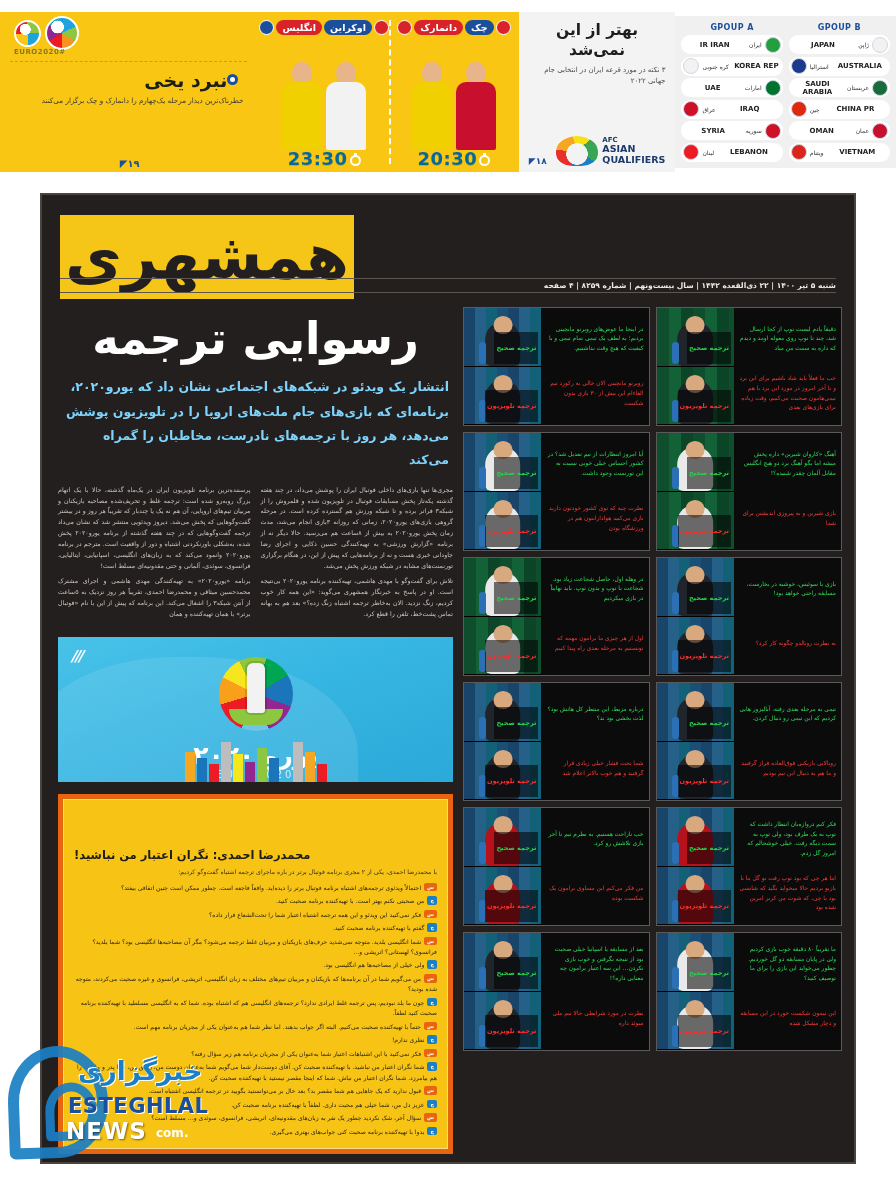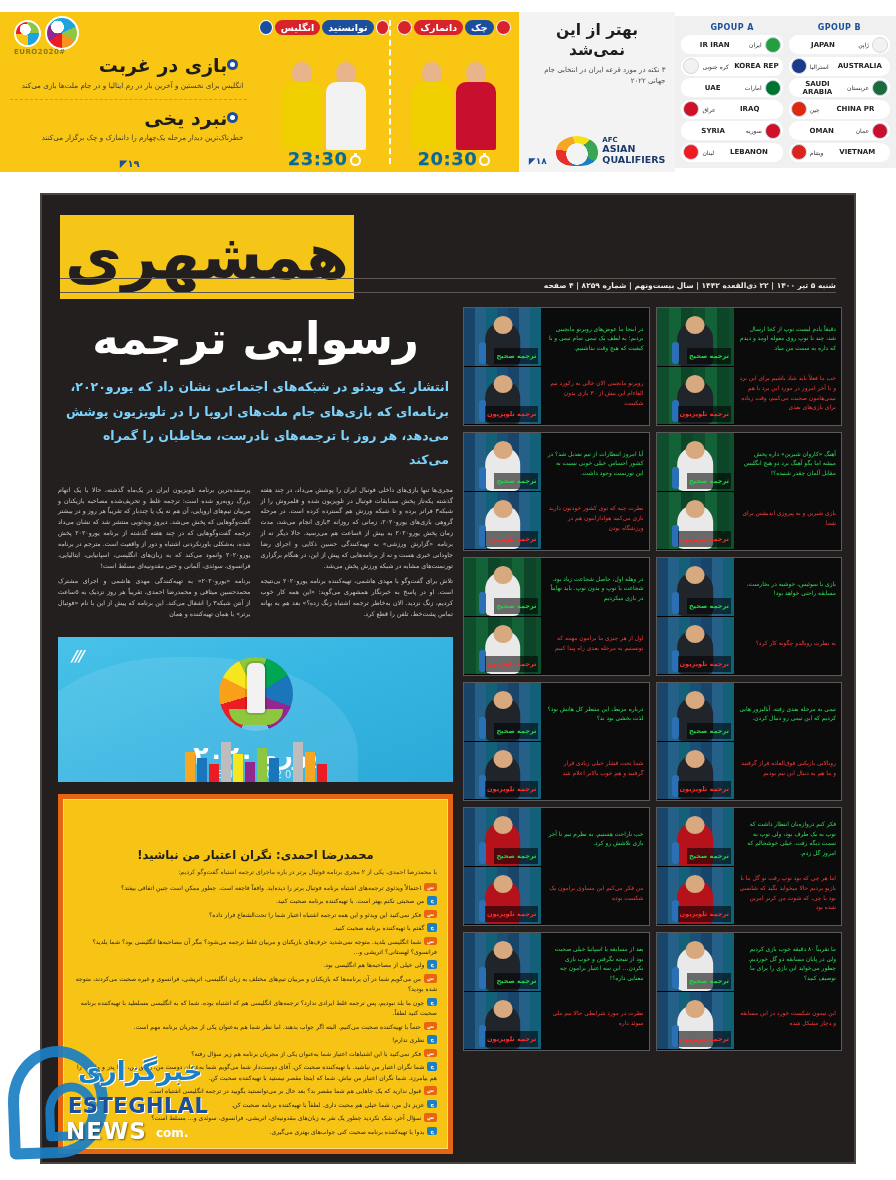--- a/index.html
+++ b/index.html
@@ -206,21 +206,21 @@
   .sk{width:10px;background:#3aa655;}
   .sk.a{height:18px;background:#ed1c24;} .sk.b{height:30px;background:#f5a623;}
   .sk.c{height:40px;background:#bdbdbd;} .sk.d{height:24px;background:#1b75bb;}
   .sk.e{height:34px;background:#8dc63f;} .sk.f{height:20px;background:#92278f;}
   .sk.g{height:28px;background:#f5e61d;}
 
   .qa-box{
     margin-top:12px;flex:1;background:#e8650f;padding:5px;position:relative;
   }
   .qa-inner{background:#f7c415;height:100%;border:1px solid #f4dc8e;padding:8px 10px;}
-  .qa-title{font-size:11.5px;font-weight:bold;color:#1d1d1b;text-align:center;direction:rtl;margin-bottom:5px;margin-top:40px;}
+  .qa-title{font-size:11.5px;font-weight:bold;color:#1d1d1b;text-align:left;direction:rtl;margin-bottom:5px;margin-top:40px;}
   .qa-lead{font-size:6.2px;color:#3b3119;text-align:right;direction:rtl;line-height:1.7;margin-bottom:5px;}
   .qa-item{font-size:6.1px;color:#2a2312;text-align:right;direction:rtl;line-height:1.72;margin-bottom:3px;}
   .qmark{display:inline-block;background:#e8650f;color:#fff;font-size:5px;font-weight:bold;
     border-radius:2px;padding:0 3px;margin-left:3px;vertical-align:1px;}
   .amark{display:inline-block;background:#1b7fc4;color:#fff;font-size:5px;font-weight:bold;
     border-radius:2px;padding:0 3px;margin-left:3px;vertical-align:1px;}
 
   
   .grid{
     width:379px;display:grid;grid-template-columns:1fr 1fr;
@@ -245,21 +245,21 @@
   .shot .person:before{
     content:"";position:absolute;top:-16%;left:50%;transform:translateX(-50%);
     width:54%;height:42%;border-radius:50%;background:#d8a87e;
   }
   .shot .person.kit-red{background:#b5121b;}
   .shot .person.kit-white{background:#e9e9e9;}
   .shot .person.kit-dark{background:#20242b;}
   .shot .mic{position:absolute;bottom:2px;left:20%;width:7px;height:22px;background:#2b6fb5;border-radius:3px;}
   .tag{
     position:absolute;bottom:2px;right:3px;font-size:6.5px;font-weight:bold;
-    direction:rtl;padding:4px 2px;background:rgba(0,0,0,.55);
+    direction:rtl;padding:12px 2px;background:rgba(0,0,0,.55);
   }
   .tag.ok{color:#27d34a;}
   .tag.tv{color:#ff2b2b;}
   .card .texts{width:58%;display:flex;flex-direction:column;padding:4px 5px;}
   .txt{flex:1;display:flex;align-items:center;justify-content:flex-end;}
   .txt span{font-size:5.9px;line-height:1.65;direction:rtl;text-align:right;display:block;}
   .txt.ok span{color:#2ee05a;}
   .txt.tv span{color:#ff3b3b;}
 
   
@@ -290,26 +290,20 @@
 
   <div class="promo-right">
     <div class="euro-logos">
       <div class="euro-ball"></div>
       <div class="euro-ball small"></div>
     </div>
     <div class="euro-tag">#EURO2020</div>
 
     <div style="height:42px"></div>
 
-    <div class="promo-item">
-      <div class="promo-title">
-        <span class="bullet"></span><span>بازی در غربت</span>
-      </div>
-      <div class="promo-sub">انگلیس برای نخستین و آخرین بار در رم ایتالیا و در جام ملت‌ها بازی می‌کند</div>
-    </div>
 
     <div class="dashed-div"></div>
 
     <div class="promo-item">
       <div class="promo-title">
         <span class="bullet"></span><span>نبرد یخی</span>
       </div>
       <div class="promo-sub">خطرناک‌ترین دیدار مرحله یک‌چهارم را دانمارک و چک برگزار می‌کنند</div>
     </div>
 
@@ -339,21 +333,21 @@
           </div>
       </div>
       <div class="mtime">
         <span class="stopwatch"></span><span>20:30</span>
       </div>
     </div>
 
     <div class="match m2">
       <div class="teams">
         <div class="crest"></div>
-        <div class="tchip blue">توانستید</div>
+        <div class="tchip blue">اوکراین</div>
         <div class="tchip red">انگلیس</div>
         <div class="crest b"></div>
       </div>
       <div class="players">
         <div class="ply">
             <div class="head"></div>
             <div class="body kit-white"></div>
           </div>
         <div class="ply">
             <div class="head"></div>

